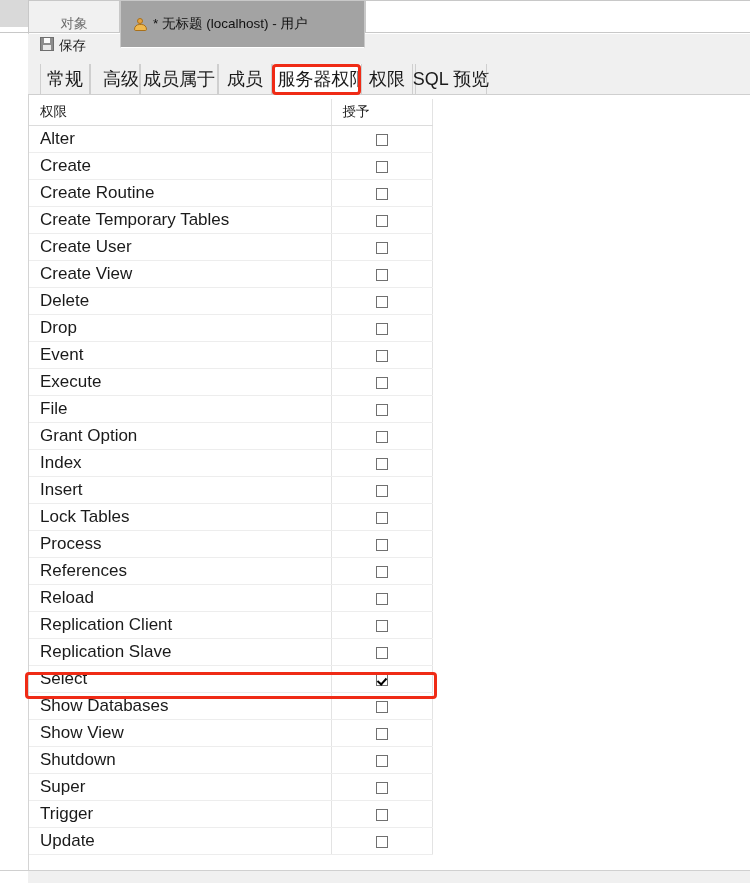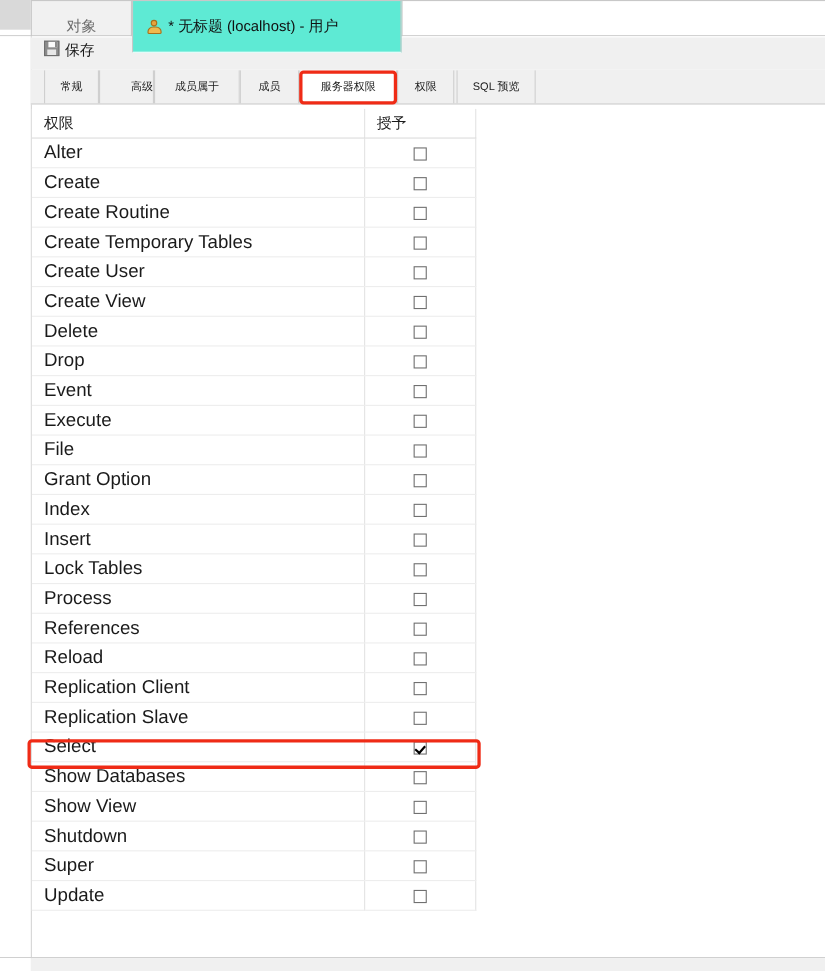--- a/index.html
+++ b/index.html
@@ -42,21 +42,21 @@
     padding: 0 12px;
     font-size: 13.5px;
     white-space: nowrap;
   }
   .wtab.inactive {
     background: #f1f1f1;
     color: #6d6d6d;
     border-bottom: 1px solid #c8c8c8;
   }
   .wtab.active {
-    background: #5eead4;
+    background: #a3a3a3;
     color: #111111;
     border-bottom: 1px solid #ffffff;
     z-index: 3;
     padding-left: 12px;
   }
   .wtab.blank {
     background: #ffffff;
     border-left: 1px solid #c8c8c8;
     border-right: none;
     border-top: 1px solid #c8c8c8;
@@ -167,21 +167,21 @@
     background: #f0f0f0;
   }
   .itab {
     position: absolute;
     top: 1px;
     height: 30px;
     box-sizing: border-box;
     display: flex;
     align-items: center;
     justify-content: center;
-    font-size: 10px;
+    font-size: 18px;
     color: #1a1a1a;
     border-left: 1px solid #cfcfcf;
     border-right: 1px solid #cfcfcf;
     background: #f0f0f0;
     white-space: nowrap;
     cursor: default;
   }
   .itab.selected { background: #ffffff; }
   #inner-tabs-bottomline {
     position: absolute;
@@ -321,21 +321,21 @@
   </div>
   <div class="itab" style="left:62px;width:50px;justify-content:flex-end;">
     <span>高级</span>
   </div>
   <div class="itab" style="left:112px;width:78px;">
     <span>成员属于</span>
   </div>
   <div class="itab" style="left:190px;width:54px;">
     <span>成员</span>
   </div>
-  <div class="itab selected" style="left:244px;width:89px;">
+  <div class="itab selected" style="left:244px;width:101px;">
     <span>服务器权限</span>
   </div>
   <div class="itab" style="left:333px;width:52px;">
     <span>权限</span>
   </div>
   <div class="itab" style="left:387px;width:72px;">
     <span>SQL 预览</span>
   </div>
   <div id="inner-tabs-bottomline"></div>
 </div>
@@ -446,20 +446,24 @@
       </tr>
       <tr>
         <td>Shutdown</td>
         <td class="grant-cell"><span class="cbox"></span></td>
       </tr>
       <tr>
         <td>Super</td>
         <td class="grant-cell"><span class="cbox"></span></td>
       </tr>
       <tr>
+        <td>Trigger</td>
+        <td class="grant-cell"><span class="cbox"></span></td>
+      </tr>
+      <tr>
         <td>Update</td>
         <td class="grant-cell"><span class="cbox"></span></td>
       </tr>
     </tbody>
 </table>
 
 <div class="highlight-box" id="highlight-server-privileges" style="border-color: rgb(239, 43, 22);"></div>
 <div class="highlight-box" id="highlight-select-row" style="border-color: rgb(239, 43, 22);"></div>
 
 <div id="bottom-separator"></div>

